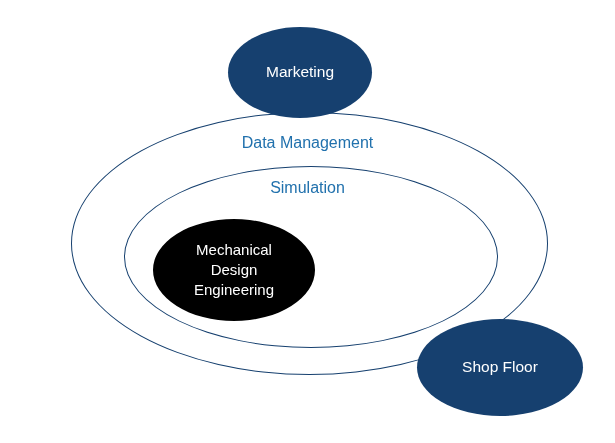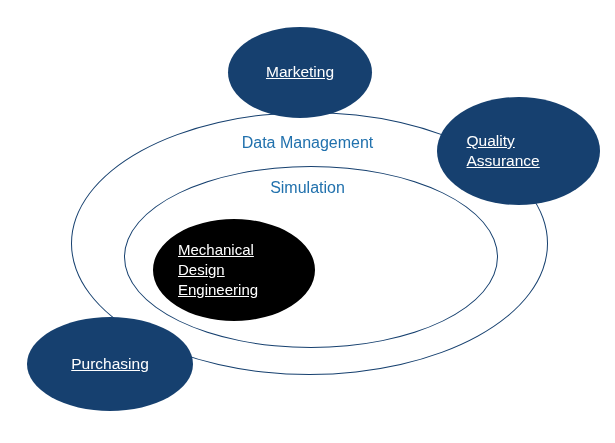--- a/index.html
+++ b/index.html
@@ -15,21 +15,21 @@
     background: var(--background, #ffffff);
     overflow: hidden;
   }
   .ellipse {
     position: absolute;
     border-radius: 50%;
     box-sizing: border-box;
     display: flex;
     align-items: center;
     justify-content: center;
-    text-decoration: underline;
+    text-align: center;
   }
   
   .ring {
     border: 1.5px solid var(--ring-stroke, #16406f);
     background: transparent;
     z-index: 1;
   }
   .ring-outer { left: 71px; top: 112px; width: 477px; height: 263px; }
   .ring-inner { left: 124px; top: 166px; width: 374px; height: 182px; }
   .ring-label {
@@ -80,20 +80,17 @@
   <div class="ring-label ring-label-outer">Data Management</div>
   <div class="ring-label ring-label-inner">Simulation</div>
 
   <div class="ellipse core core-mechanical">
     <div class="core-label">Mechanical Design Engineering</div>
   </div>
 
   <div class="ellipse satellite sat-marketing">
     <div class="sat-label">Marketing</div>
   </div>
-  <div class="ellipse satellite sat-quality">
-    <div class="sat-label">Quality Assurance</div>
-  </div>
-  <div class="ellipse satellite sat-purchasing">
-    <div class="sat-label">Purchasing</div>
+  <div class="ellipse satellite sat-shopfloor">
+    <div class="sat-label">Shop Floor</div>
   </div>
 
 </div>
 
 </body></html>

